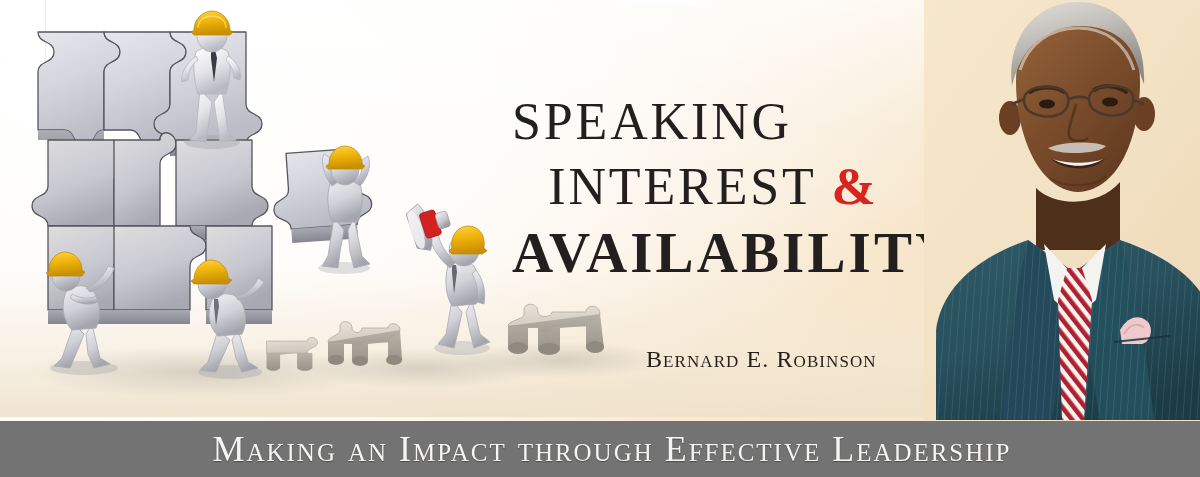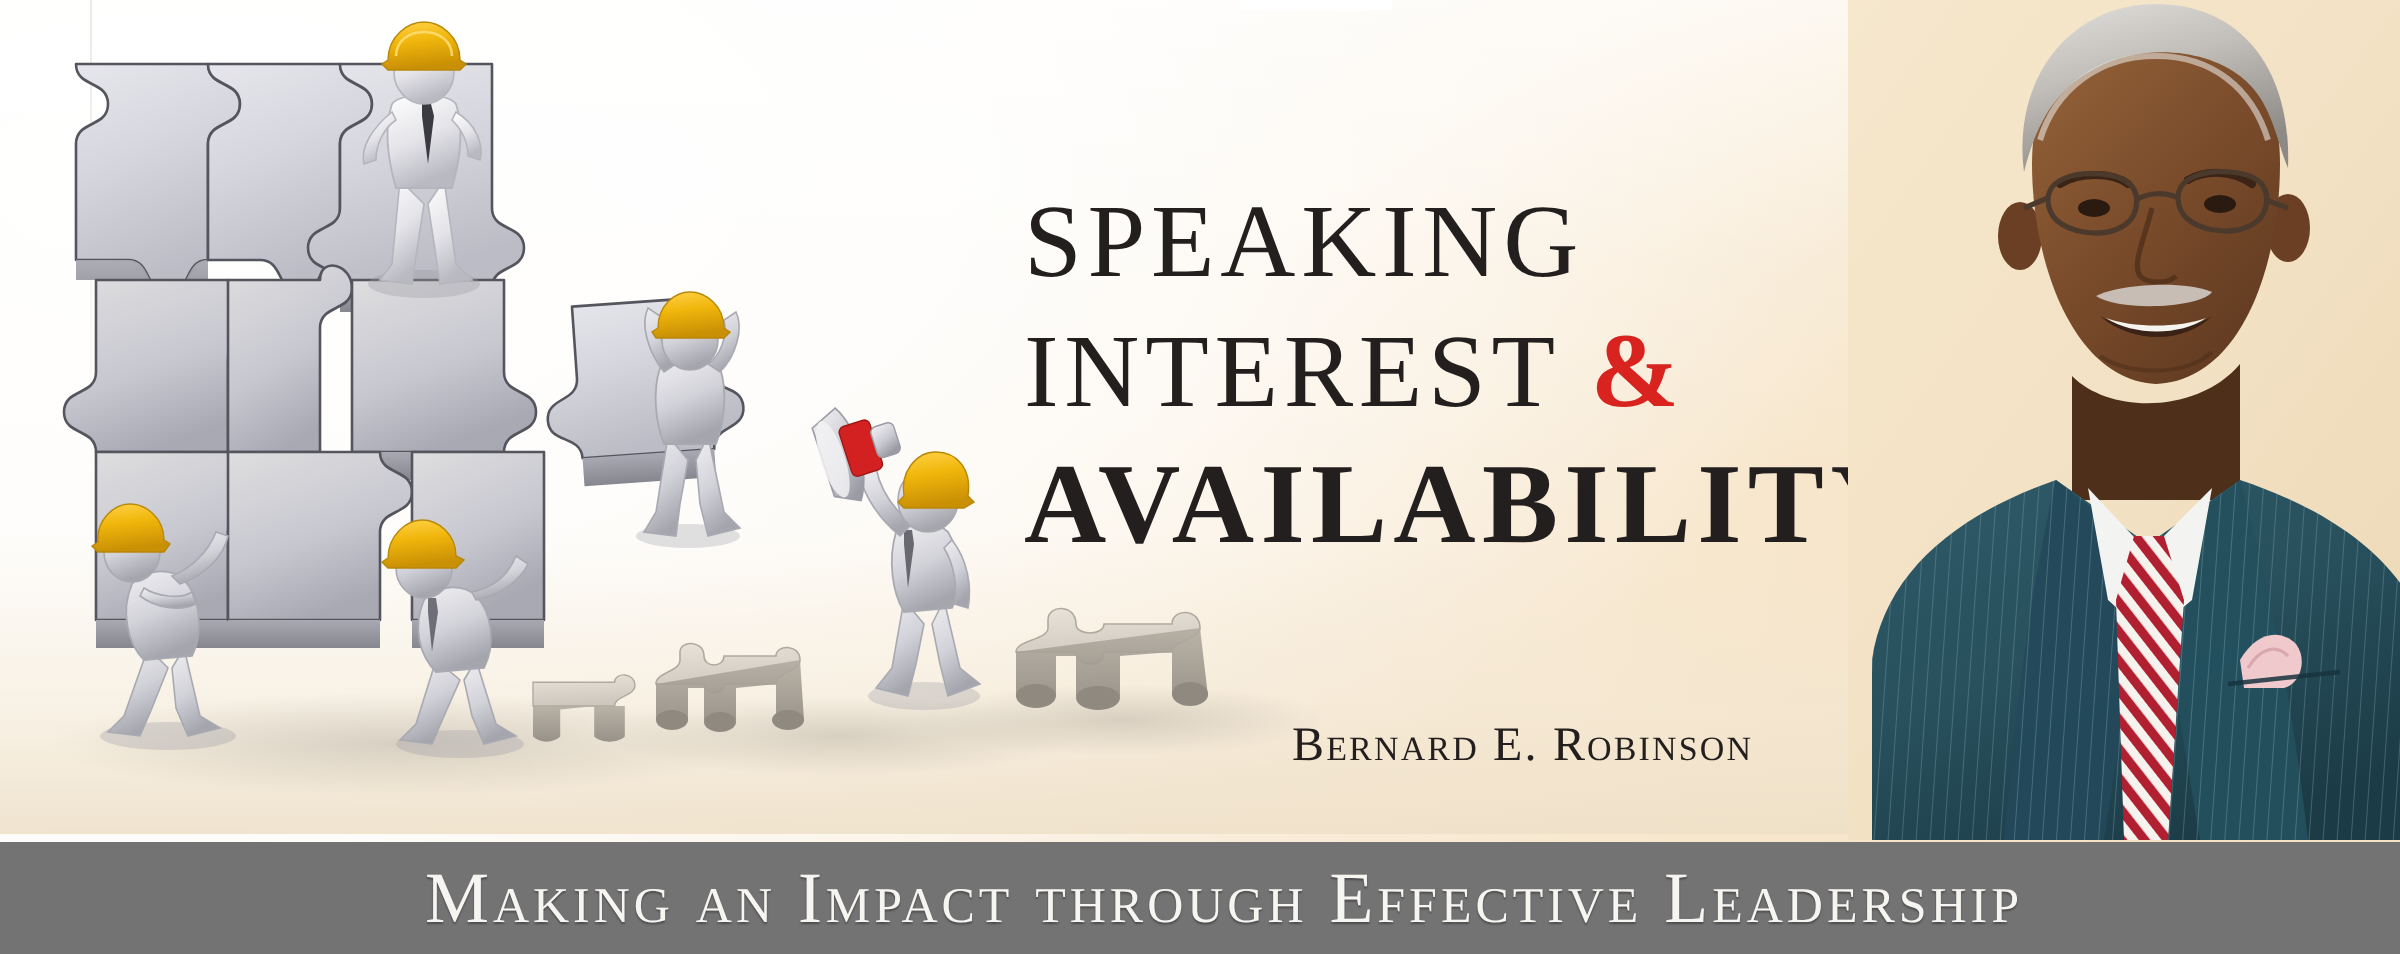--- a/index.html
+++ b/index.html
@@ -79,33 +79,33 @@
     width: 400px;
   }
   .headline .line {
     font-family: "Liberation Serif", "DejaVu Serif", serif;
     color: #231f1e;
     letter-spacing: 0.055em;
     line-height: 1.0;
     white-space: nowrap;
   }
   .headline .l1 { font-size: 52px; margin-bottom: 12px; }
-  .headline .l2 { font-size: 52px; margin-bottom: 11px; }
+  .headline .l2 { font-size: 52px; margin-bottom: 11px; text-align: center; }
   .headline .l3 { font-size: 57px; font-weight: 700; }
   .headline .amp {
     color: #d8231f;
     font-weight: 700;
     font-size: 53px;
     letter-spacing: 0;
   }
 
   .speaker-name {
     position: absolute;
     left: 646px;
-    top: 360px;
+    top: 346px;
     font-family: "Liberation Serif", "DejaVu Serif", serif;
     font-size: 24px;
     letter-spacing: 0.045em;
     color: #231f1e;
     white-space: nowrap;
     font-variant: small-caps;
     text-align: center;
   }
 
   

